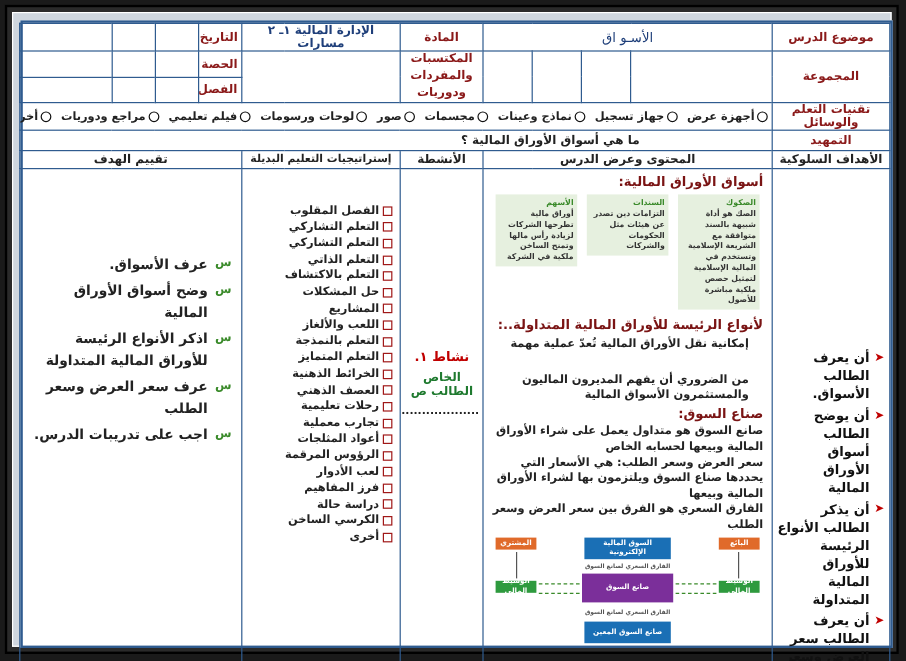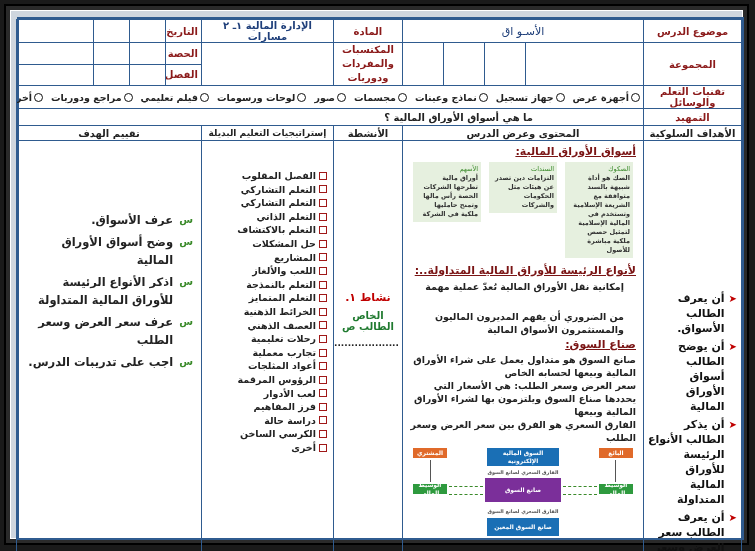--- a/index.html
+++ b/index.html
@@ -20,24 +20,24 @@
   .obj-list{list-style:none;margin:0;padding:0;text-align:right;font-size:11px;line-height:15px;color:#111;}
   .obj-list li{display:flex;gap:4px;margin-bottom:3px;}
   .arrow{color:#c00000;font-size:10px;flex:0 0 auto;}
   .strat-list{list-style:none;margin:0;padding:0 0 0 0;text-align:right;font-size:9.5px;line-height:13.6px;}
   .strat-list li{display:flex;gap:3px;align-items:center;}
   .chk{display:inline-block;width:6px;height:6px;border:1.4px solid #a01818;flex:0 0 auto;}
   .eval-list{list-style:none;margin:0;padding:0;text-align:right;font-size:11.5px;line-height:18px;}
   .eval-list li{display:flex;gap:6px;margin-bottom:4px;}
   .s-mark{color:#3a8a2a;font-size:10px;flex:0 0 auto;}
   .content{text-align:right;font-size:9.5px;line-height:13px;padding:2px 4px;}
-  .content .h{text-decoration:underline;color:#7a1414;font-size:11px;margin:2px 0;}
+  .content .h{color:#7a1414;font-size:11px;margin:2px 0;}
   .cards{display:flex;gap:8px;justify-content:center;margin:4px 0 6px;}
   .card{background:#e6f0df;padding:3px;font-size:6.5px;line-height:9px;color:#333;text-align:right;}
-  .card .t{color:#3a8a2a;font-weight:normal;}
+  .card .t{color:#3a8a2a;font-weight:bold;}
   .diagram{position:relative;height:104px;margin:4px auto 0;width:220px;}
   .box{position:absolute;color:#fff;font-size:6px;text-align:center;line-height:8px;display:flex;align-items:center;justify-content:center;}
   .dtxt{position:absolute;font-size:5px;color:#555;line-height:6px;text-align:center;}
   .dline{position:absolute;border-top:1px dashed #3a8a2a;}
   .vline{position:absolute;border-left:1px solid #555;}
 </style>
 </head>
 <body>
 
 <div class="frame">
@@ -180,21 +180,21 @@
             <div class="card" style="width:62px">
                       <div class="t">الصكوك</div>
                       <div>الصك هو أداة شبيهة بالسند متوافقة مع الشريعة الإسلامية وتستخدم في المالية الإسلامية لتمثيل حصص ملكية مباشرة للأصول</div>
                     </div>
             <div class="card" style="width:62px;align-self:flex-start">
                       <div class="t">السندات</div>
                       <div>التزامات دين تصدر عن هيئات مثل الحكومات والشركات</div>
                     </div>
             <div class="card" style="width:62px;align-self:flex-start">
                       <div class="t">الأسهم</div>
-                      <div>أوراق مالية تطرحها الشركات الحصة رأس مالها وتمنح حامليها ملكية في الشركة</div>
+                      <div>أوراق مالية تطرحها الشركات لزيادة رأس مالها وتمنح الساخن ملكية في الشركة</div>
                     </div>
           </div>
           <div class="h">لأنواع الرئيسة للأوراق المالية المتداولة..:</div>
           <div style="padding-right:12px;margin:3px 0">إمكانية نقل الأوراق المالية تُعدّ عملية مهمة</div>
           <div style="padding-right:12px;margin:17px 0 2px">من الضروري أن يفهم المديرون الماليون والمستثمرون الأسواق المالية</div>
           <div class="h">صناع السوق:</div>
           <div>صانع السوق هو متداول يعمل على شراء الأوراق المالية وبيعها لحسابه الخاص</div>
           <div>سعر العرض وسعر الطلب: هي الأسعار التي يحددها صناع السوق ويلتزمون بها لشراء الأوراق المالية وبيعها</div>
           <div>الفارق السعري هو الفرق بين سعر العرض وسعر الطلب</div>
           <div class="diagram">

